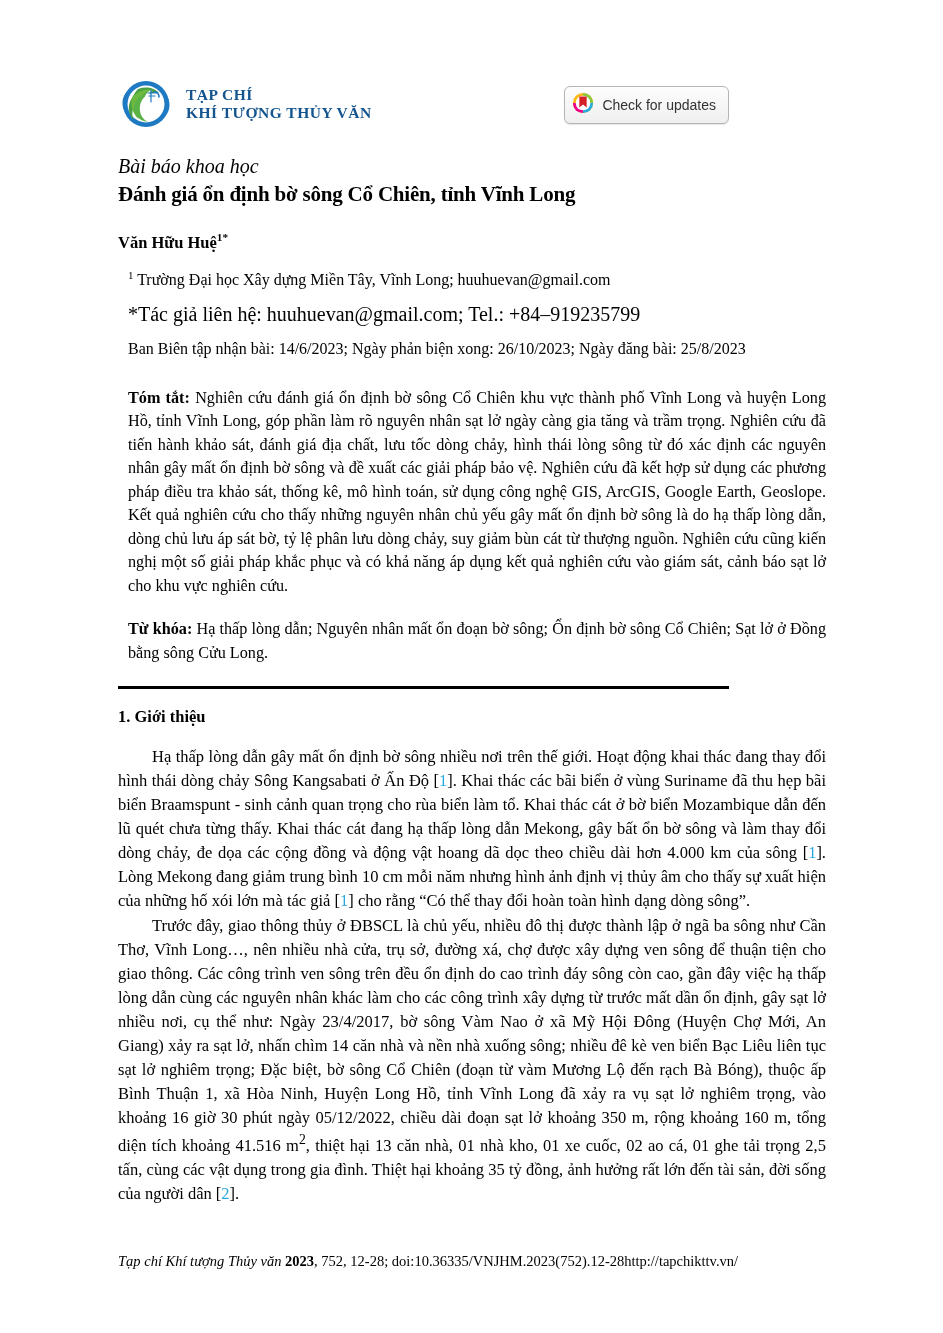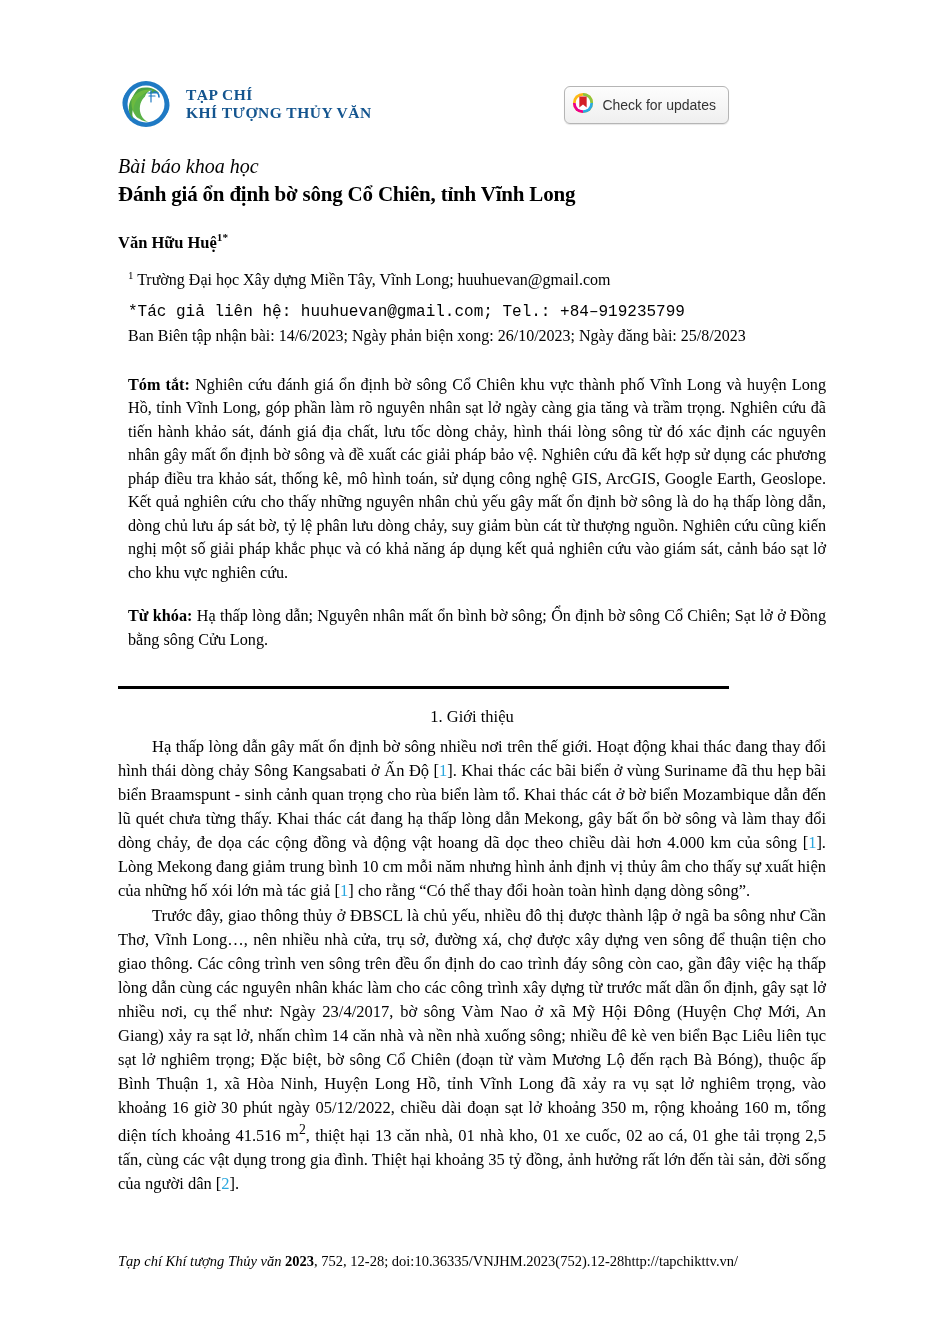--- a/index.html
+++ b/index.html
@@ -96,24 +96,23 @@
     margin: 0 0 16px 0;
   }
   .authors sup { font-size: 0.68em; font-weight: bold; }
   .affil {
     font-size: 16px;
     margin: 0 0 14px 0;
     padding-left: 10px;
   }
   .affil sup { font-size: 0.68em; }
   .corresp {
-    font-size: 16px;
-    margin: 0 0 4px 0;
-    padding-left: 10px;
-    font-family: Liberation Mono, monospace;
+    font-size: 20px;
+    margin: 0 0 12px 0;
+    padding-left: 10px;
   }
   .dates {
     font-size: 16px;
     margin: 0 0 0 0;
     padding-left: 10px;
     text-align: justify;
     line-height: 1.42;
   }
 
   
@@ -146,23 +145,22 @@
 
   
   .body-section {
     position: absolute;
     left: 118px;
     top: 707px;
     width: 708px;
   }
   .sec-head {
     font-size: 16.5px;
-    font-weight: normal;
-    margin: 0 0 8px 0;
-    text-align: center;
+    font-weight: bold;
+    margin: 0 0 18px 0;
   }
   .para {
     font-size: 16.5px;
     line-height: 1.46;
     text-align: justify;
     margin: 0;
     text-indent: 34px;
   }
   .cite { color: #29a7df; }
 
@@ -240,21 +238,21 @@
 
     <p class="corresp">*Tác giả liên hệ: huuhuevan@gmail.com; Tel.: +84–919235799</p>
 
     <p class="dates">Ban Biên tập nhận bài: 14/6/2023; Ngày phản biện xong: 26/10/2023; Ngày đăng bài: 25/8/2023</p>
 
     <div class="abstract-block">
       <p class="abstract">
         <span class="lead">Tóm tắt:</span><span> Nghiên cứu đánh giá ổn định bờ sông Cổ Chiên khu vực thành phố Vĩnh Long và huyện Long Hồ, tỉnh Vĩnh Long, góp phần làm rõ nguyên nhân sạt lở ngày càng gia tăng và trầm trọng. Nghiên cứu đã tiến hành khảo sát, đánh giá địa chất, lưu tốc dòng chảy, hình thái lòng sông từ đó xác định các nguyên nhân gây mất ổn định bờ sông và đề xuất các giải pháp bảo vệ. Nghiên cứu đã kết hợp sử dụng các phương pháp điều tra khảo sát, thống kê, mô hình toán, sử dụng công nghệ GIS, ArcGIS, Google Earth, Geoslope. Kết quả nghiên cứu cho thấy những nguyên nhân chủ yếu gây mất ổn định bờ sông là do hạ thấp lòng dẫn, dòng chủ lưu áp sát bờ, tỷ lệ phân lưu dòng chảy, suy giảm bùn cát từ thượng nguồn. Nghiên cứu cũng kiến nghị một số giải pháp khắc phục và có khả năng áp dụng kết quả nghiên cứu vào giám sát, cảnh báo sạt lở cho khu vực nghiên cứu.</span>
       </p>
       <p class="keywords">
-        <span class="lead">Từ khóa:</span><span> Hạ thấp lòng dẫn; Nguyên nhân mất ổn bình bờ sông; Ổn định bờ sông Cổ Chiên; Sạt lở ở Đồng bằng sông Cửu Long.</span>
+        <span class="lead">Từ khóa:</span><span> Hạ thấp lòng dẫn; Nguyên nhân mất ổn đoạn bờ sông; Ổn định bờ sông Cổ Chiên; Sạt lở ở Đồng bằng sông Cửu Long.</span>
       </p>
     </div>
   </div>
 
   <div class="rule rule-top"></div>
 
   <div class="body-section">
     <h2 class="sec-head">1. Giới thiệu</h2>
 
     <p class="para"><span>Hạ thấp lòng dẫn gây mất ổn định bờ sông nhiều nơi trên thế giới. Hoạt động khai thác đang thay đổi hình thái dòng chảy Sông Kangsabati ở Ấn Độ [</span><span class="cite">1</span><span>]. Khai thác các bãi biển ở vùng Suriname đã thu hẹp bãi biển Braamspunt - sinh cảnh quan trọng cho rùa biển làm tổ. Khai thác cát ở bờ biển Mozambique dẫn đến lũ quét chưa từng thấy. Khai thác cát đang hạ thấp lòng dẫn Mekong, gây bất ổn bờ sông và làm thay đổi dòng chảy, đe dọa các cộng đồng và động vật hoang dã dọc theo chiều dài hơn 4.000 km của sông [</span><span class="cite">1</span><span>]. Lòng Mekong đang giảm trung bình 10 cm mỗi năm nhưng hình ảnh định vị thủy âm cho thấy sự xuất hiện của những hố xói lớn mà tác giả [</span><span class="cite">1</span><span>] cho rằng “Có thể thay đổi hoàn toàn hình dạng dòng sông”.</span></p>

